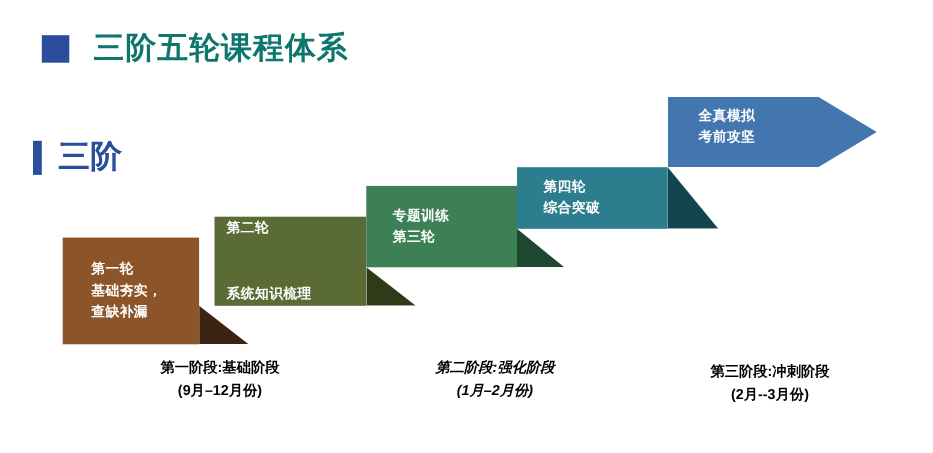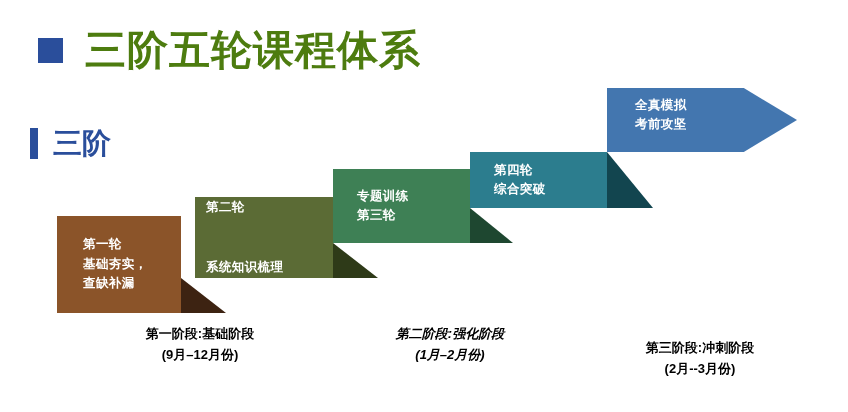--- a/index.html
+++ b/index.html
@@ -24,23 +24,23 @@
     display: flex;
     align-items: center;
     gap: 22px;
   }
   .title-square {
     width: 25px;
     height: 25px;
     background: #2A4E9B;
   }
   .title-text {
-    font-size: 41px;
-    font-weight: bold;
-    color: #4d7c0f;
+    font-size: 28px;
+    font-weight: bold;
+    color: #0f766e;
     letter-spacing: 1px;
     line-height: 1;
     white-space: nowrap;
   }
 
   .subtitle-row {
     position: absolute;
     left: 30px;
     top: 128px;
     display: flex;
@@ -193,16 +193,16 @@
 <div class="caption" style="left:85px; top:323px; width:230px;">
   <span>第一阶段:基础阶段</span>
   <span>(9月–12月份)</span>
 </div>
 
 <div class="caption" style="left:335px; top:323px; width:230px;font-style:italic;">
   <span>第二阶段:强化阶段</span>
   <span>(1月–2月份)</span>
 </div>
 
-<div class="caption" style="left:585px; top:337px; width:230px;">
+<div class="caption" style="left:585px; top:327px; width:230px;">
   <span>第三阶段:冲刺阶段</span>
   <span>(2月--3月份)</span>
 </div>
 
 </body></html>

